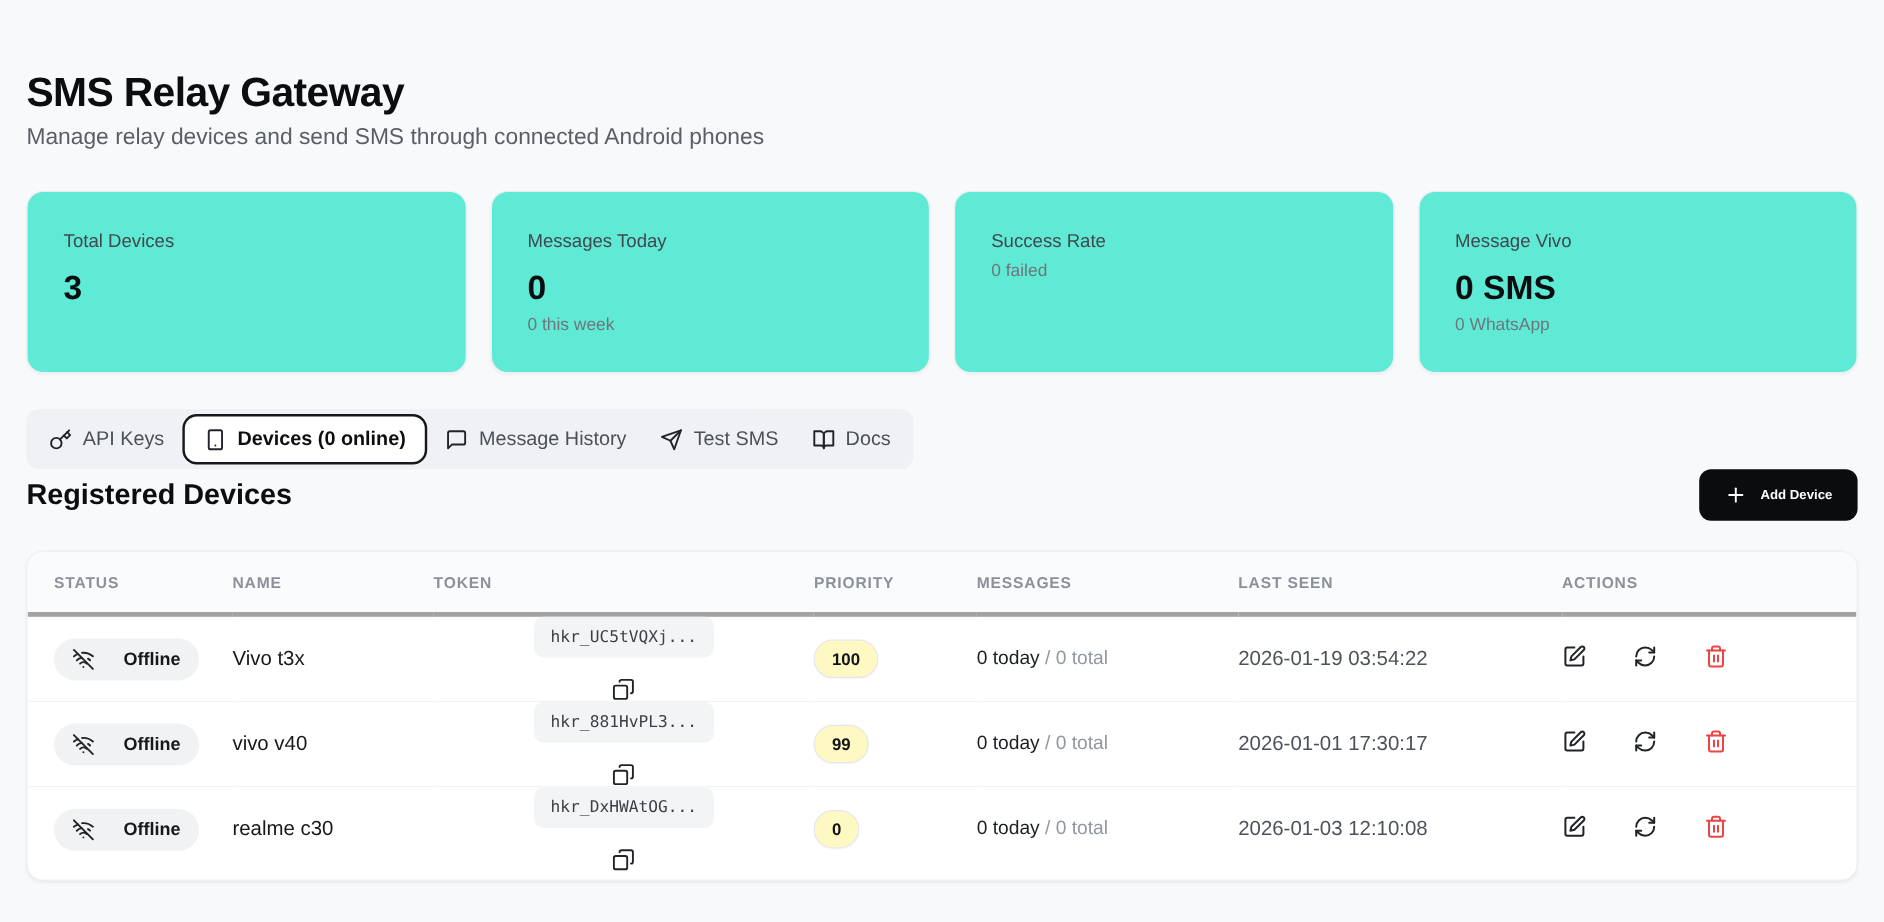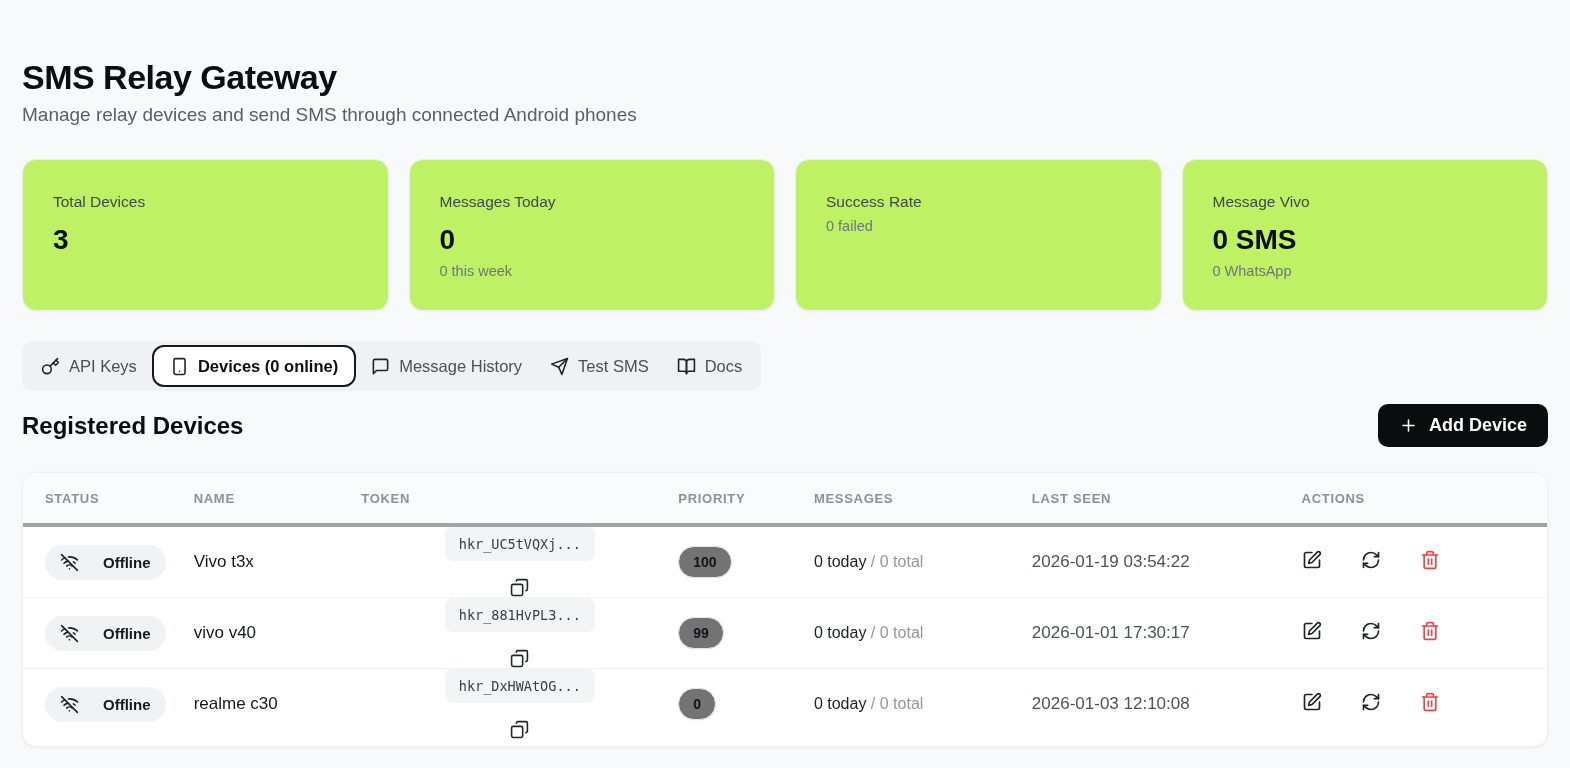--- a/index.html
+++ b/index.html
@@ -11,21 +11,21 @@
   }
   .page { padding: 58px 22px 0 22px; }
 
   
   .page-title { font-size: 34px; font-weight: 800; letter-spacing: -0.5px; color: #0b0d10; }
   .page-subtitle { font-size: 19px; color: #5a5f66; margin-top: 7px; }
 
   
   .stats-row { display: grid; grid-template-columns: repeat(4, 1fr); gap: 20px; margin-top: 33px; }
   .stat-card {
-    background: #bef264; border: 1px solid #eceef1; border-radius: 14px;
+    background: #5eead4; border: 1px solid #eceef1; border-radius: 14px;
     height: 152px; padding: 33px 30px; box-shadow: 0 1px 2px rgba(16,24,40,0.04);
   }
   .stat-label { font-size: 15.5px; color: #43474e; font-weight: 500; }
   .stat-value { font-size: 28px; font-weight: 800; color: #0b0d10; margin-top: 13px; }
   .stat-sub { font-size: 14.5px; color: #70757d; margin-top: 7px; }
 
   
   .tab-bar {
     display: inline-flex; align-items: center; gap: 2px;
     background: #f0f1f4; border-radius: 10px; padding: 4px 6px;
@@ -37,26 +37,26 @@
     font-family: Liberation Sans, sans-serif; font-size: 16.5px; color: #4a5058; cursor: pointer;
     border-radius: 12px; white-space: nowrap;
   }
   .tab svg { width: 19px; height: 19px; }
   .tab.active {
     background: #ffffff; border: 2px solid #15181c; color: #0c0e10;
     font-weight: 700; padding: 0 16px;
   }
 
   
-  .section-row { display: flex; align-items: center; justify-content: space-between; margin-top: 13px; }
+  .section-row { display: flex; align-items: center; justify-content: space-between; }
   .section-title { font-size: 24px; font-weight: 800; color: #0b0d10; }
   .add-device-btn {
     display: inline-flex; align-items: center; gap: 11px;
     background: #0b0c0e; color: #ffffff; border: none; border-radius: 10px;
-    height: 43px; padding: 0 21px; font-family: inherit; font-size: 18px;
+    height: 43px; padding: 0 21px; font-family: inherit; font-size: 11px;
     font-weight: 700; cursor: pointer;
   }
   .add-device-btn svg { width: 17px; height: 17px; }
 
   
   .table-card {
     background: #ffffff; border: 1px solid #eef0f2; border-radius: 14px;
     margin-top: 25px; box-shadow: 0 1px 3px rgba(16,24,40,0.06);
     overflow: hidden; padding-bottom: 7px;
   }
@@ -90,21 +90,21 @@
   .token-chip {
     background: #f3f4f6; border-radius: 8px; padding: 9px 14px;
     font-family: "DejaVu Sans Mono", monospace; font-size: 13.5px; color: #3c4046;
     white-space: nowrap;
   }
   .icon-btn { background: none; border: none; cursor: pointer; padding: 0; line-height: 0; color: #202327; }
   .icon-btn svg { width: 19px; height: 19px; }
   .copy-flip svg { transform: scaleX(-1); }
 
   .priority-pill {
-    display: inline-block; background: #737373; border: 1px solid #e4e7ec;
+    display: inline-block; background: #fef9c3; border: 1px solid #e4e7ec;
     border-radius: 999px; padding: 7px 14px; font-size: 14px; font-weight: 700;
     color: #111316; box-shadow: 0 1px 1px rgba(16,24,40,0.03);
   }
 
   .msg-today { font-size: 16px; color: #1c1f23; font-weight: 500; }
   .msg-total { font-size: 16px; color: #9097a0; }
 
   .last-seen { font-size: 17px; color: #4d525a; }
 
   .actions-cell .icon-btn { margin-right: 35px; }

